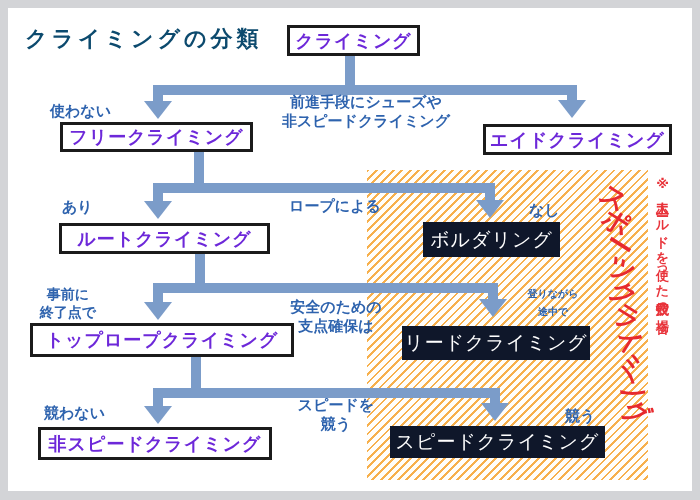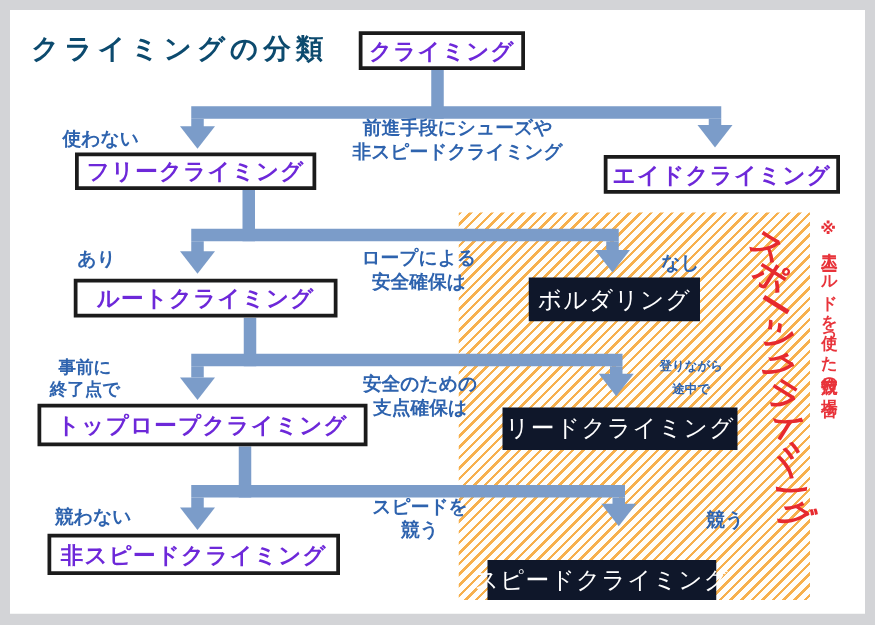--- a/index.html
+++ b/index.html
@@ -93,21 +93,20 @@
 <div class="blab" style="left:50px;top:102px;">使わない</div>
 <div class="blab center" style="left:266px;top:93px;width:200px;">
   <div>前進手段にシューズや</div>
   <div>非スピードクライミング</div>
 </div>
 <div class="blab" style="left:634px;top:101px;margin-top:31px;">使う</div>
 
 <div class="blab" style="left:62px;top:198px;">あり</div>
 <div class="blab center" style="left:260px;top:197px;width:150px;">
   <div>ロープによる</div>
-  <div>安全確保は</div>
 </div>
 <div class="blab" style="left:529px;top:201px;">なし</div>
 
 <div class="blab center" style="left:30px;top:285px;width:76px;font-size:14px;line-height:18px;">
   <div>事前に</div>
   <div>終了点で</div>
 </div>
 <div class="blab center" style="left:261px;top:298px;width:150px;">
   <div>安全のための</div>
   <div>支点確保は</div>
@@ -125,21 +124,21 @@
 <div class="blab" style="left:565px;top:407px;">競う</div>
 
 <div class="node" style="left:287px;top:25px;width:133px;height:31px;">クライミング</div>
 <div class="node" style="left:60px;top:122px;width:193px;height:30px;">フリークライミング</div>
 <div class="node" style="left:483px;top:124px;width:189px;height:31px;">エイドクライミング</div>
 <div class="node" style="left:59px;top:223px;width:211px;height:31px;">ルートクライミング</div>
 <div class="node-red" style="left:423px;top:222px;width:137px;height:35px;">ボルダリング</div>
 <div class="node" style="left:30px;top:323px;width:264px;height:34px;">トップロープクライミング</div>
 <div class="node-red" style="left:402px;top:326px;width:188px;height:34px;">リードクライミング</div>
 <div class="node" style="left:38px;top:427px;width:234px;height:33px;">非スピードクライミング</div>
-<div class="node-red" style="left:390px;top:426px;width:183px;height:32px;margin-top:22px;">スピードクライミング</div>
+<div class="node-red" style="left:390px;top:426px;width:215px;height:32px;">スピードクライミング</div>
 
 <div class="sport">
     <span class="ch">ス</span>
     <span class="ch">ポ</span>
     <span class="ch">ー</span>
     <span class="ch">ツ</span>
     <span class="ch">ク</span>
     <span class="ch">ラ</span>
     <span class="ch">イ</span>
     <span class="ch">ミ</span>

